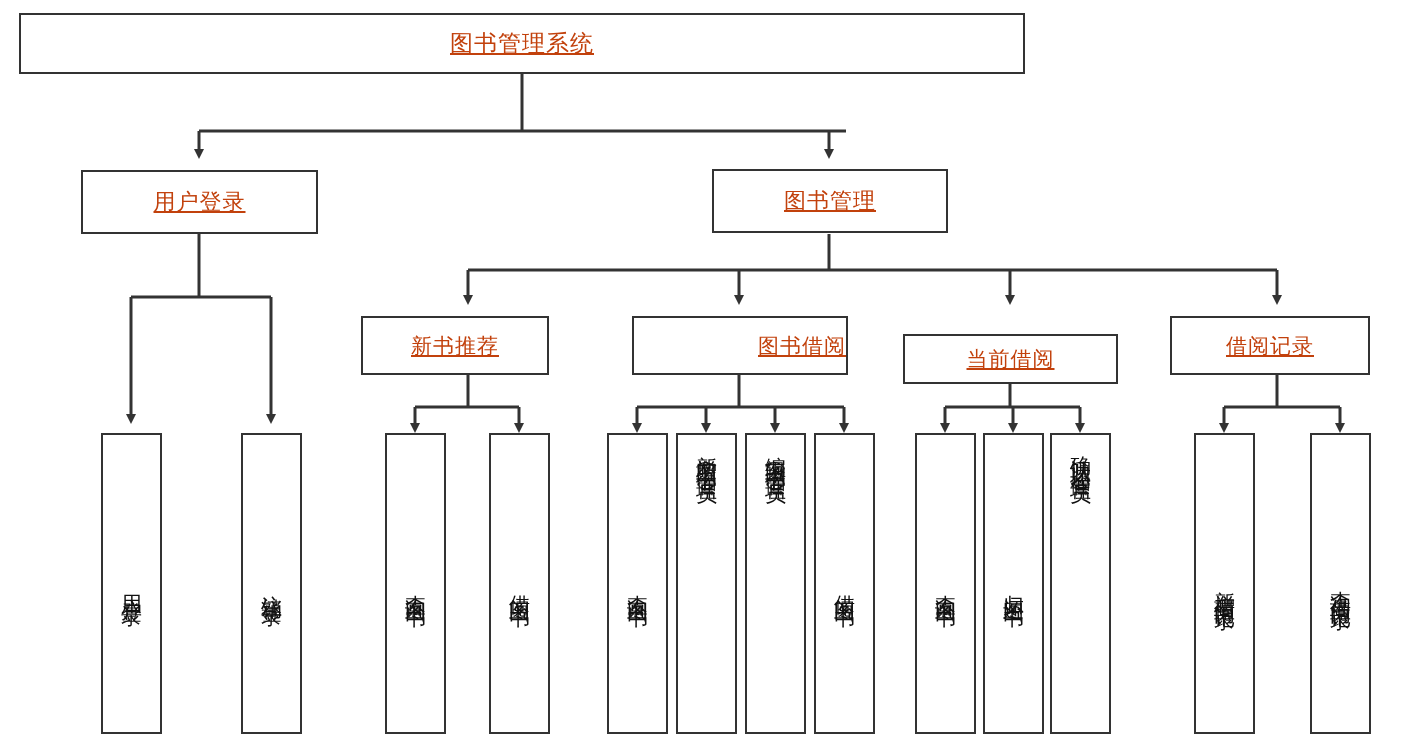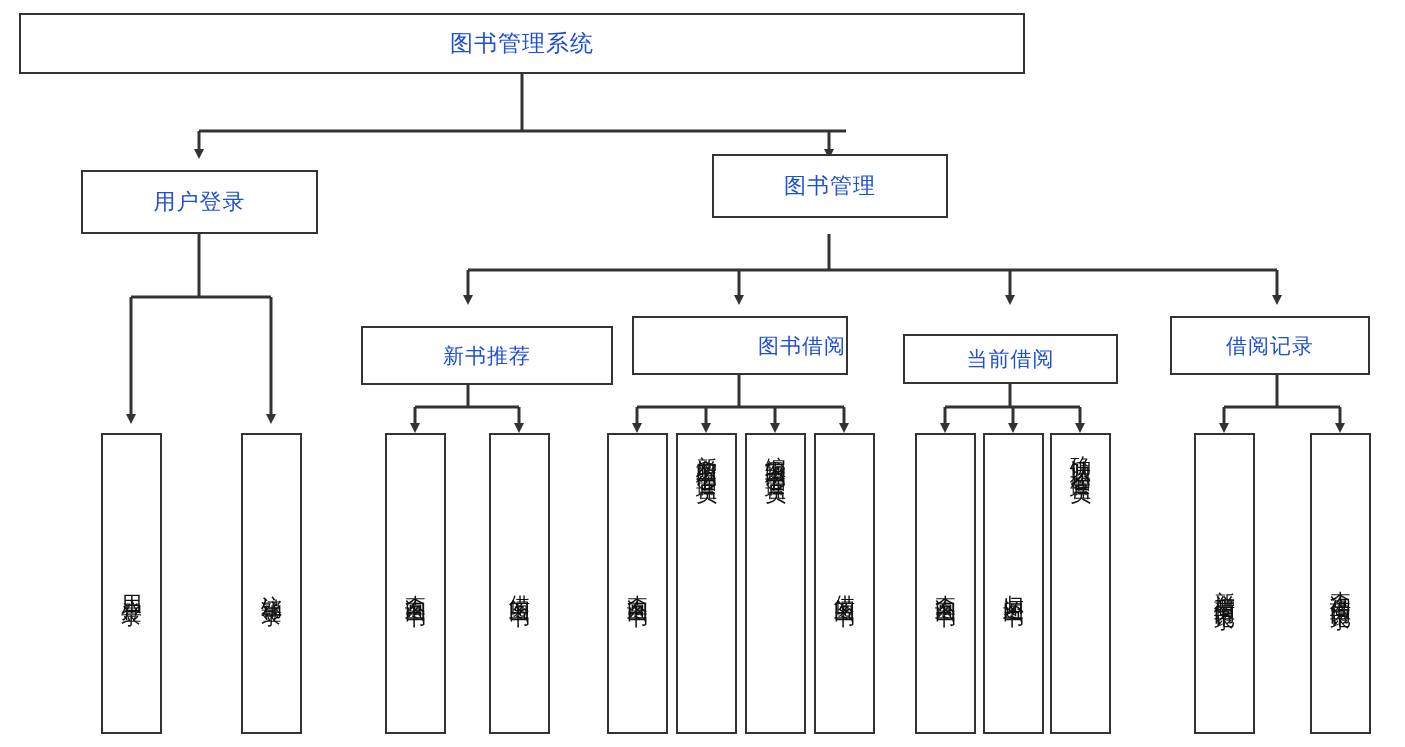--- a/index.html
+++ b/index.html
@@ -26,24 +26,25 @@
     pointer-events: none;
   }
   .node {
     position: absolute;
     box-sizing: border-box;
     background: #ffffff;
     border: 2.5px solid #333333;
     display: flex;
     align-items: center;
     justify-content: center;
-    color: #1d4ed8;
+    color: #c2410c;
     font-size: 21px;
     letter-spacing: 1px;
     z-index: 2;
+    text-decoration: underline;
   }
   .node.root { font-size: 23px; }
   .node.lvl2 { font-size: 22px; }
   .node.lvl3 { font-size: 21px; }
   .leaf {
     position: absolute;
     box-sizing: border-box;
     background: #ffffff;
     border: 2.5px solid #333333;
     display: flex;
@@ -129,25 +130,25 @@
     </g>
   </svg>
 
   <div class="node root" style="left:19px; top:13px; width:1006px; height:61px;">
     <span>图书管理系统</span>
   </div>
 
   <div class="node lvl2" style="left:81px; top:170px; width:237px; height:64px;">
     <span>用户登录</span>
   </div>
-  <div class="node lvl2" style="left:712px; top:154px; width:236px; height:64px;">
+  <div class="node lvl2" style="left:712px; top:169px; width:236px; height:64px;">
     <span>图书管理</span>
   </div>
 
-  <div class="node lvl3" style="left:361px; top:316px; width:252px; height:59px;margin-top:10px;">
+  <div class="node lvl3" style="left:361px; top:316px; width:188px; height:59px;">
     <span>新书推荐</span>
   </div>
   <div class="node lvl3" style="left:632px; top:316px; width:216px; height:59px;justify-content:flex-end;">
     <span>图书借阅</span>
   </div>
   <div class="node lvl3" style="left:903px; top:334px; width:215px; height:50px;">
     <span>当前借阅</span>
   </div>
   <div class="node lvl3" style="left:1170px; top:316px; width:200px; height:59px;">
     <span>借阅记录</span>

